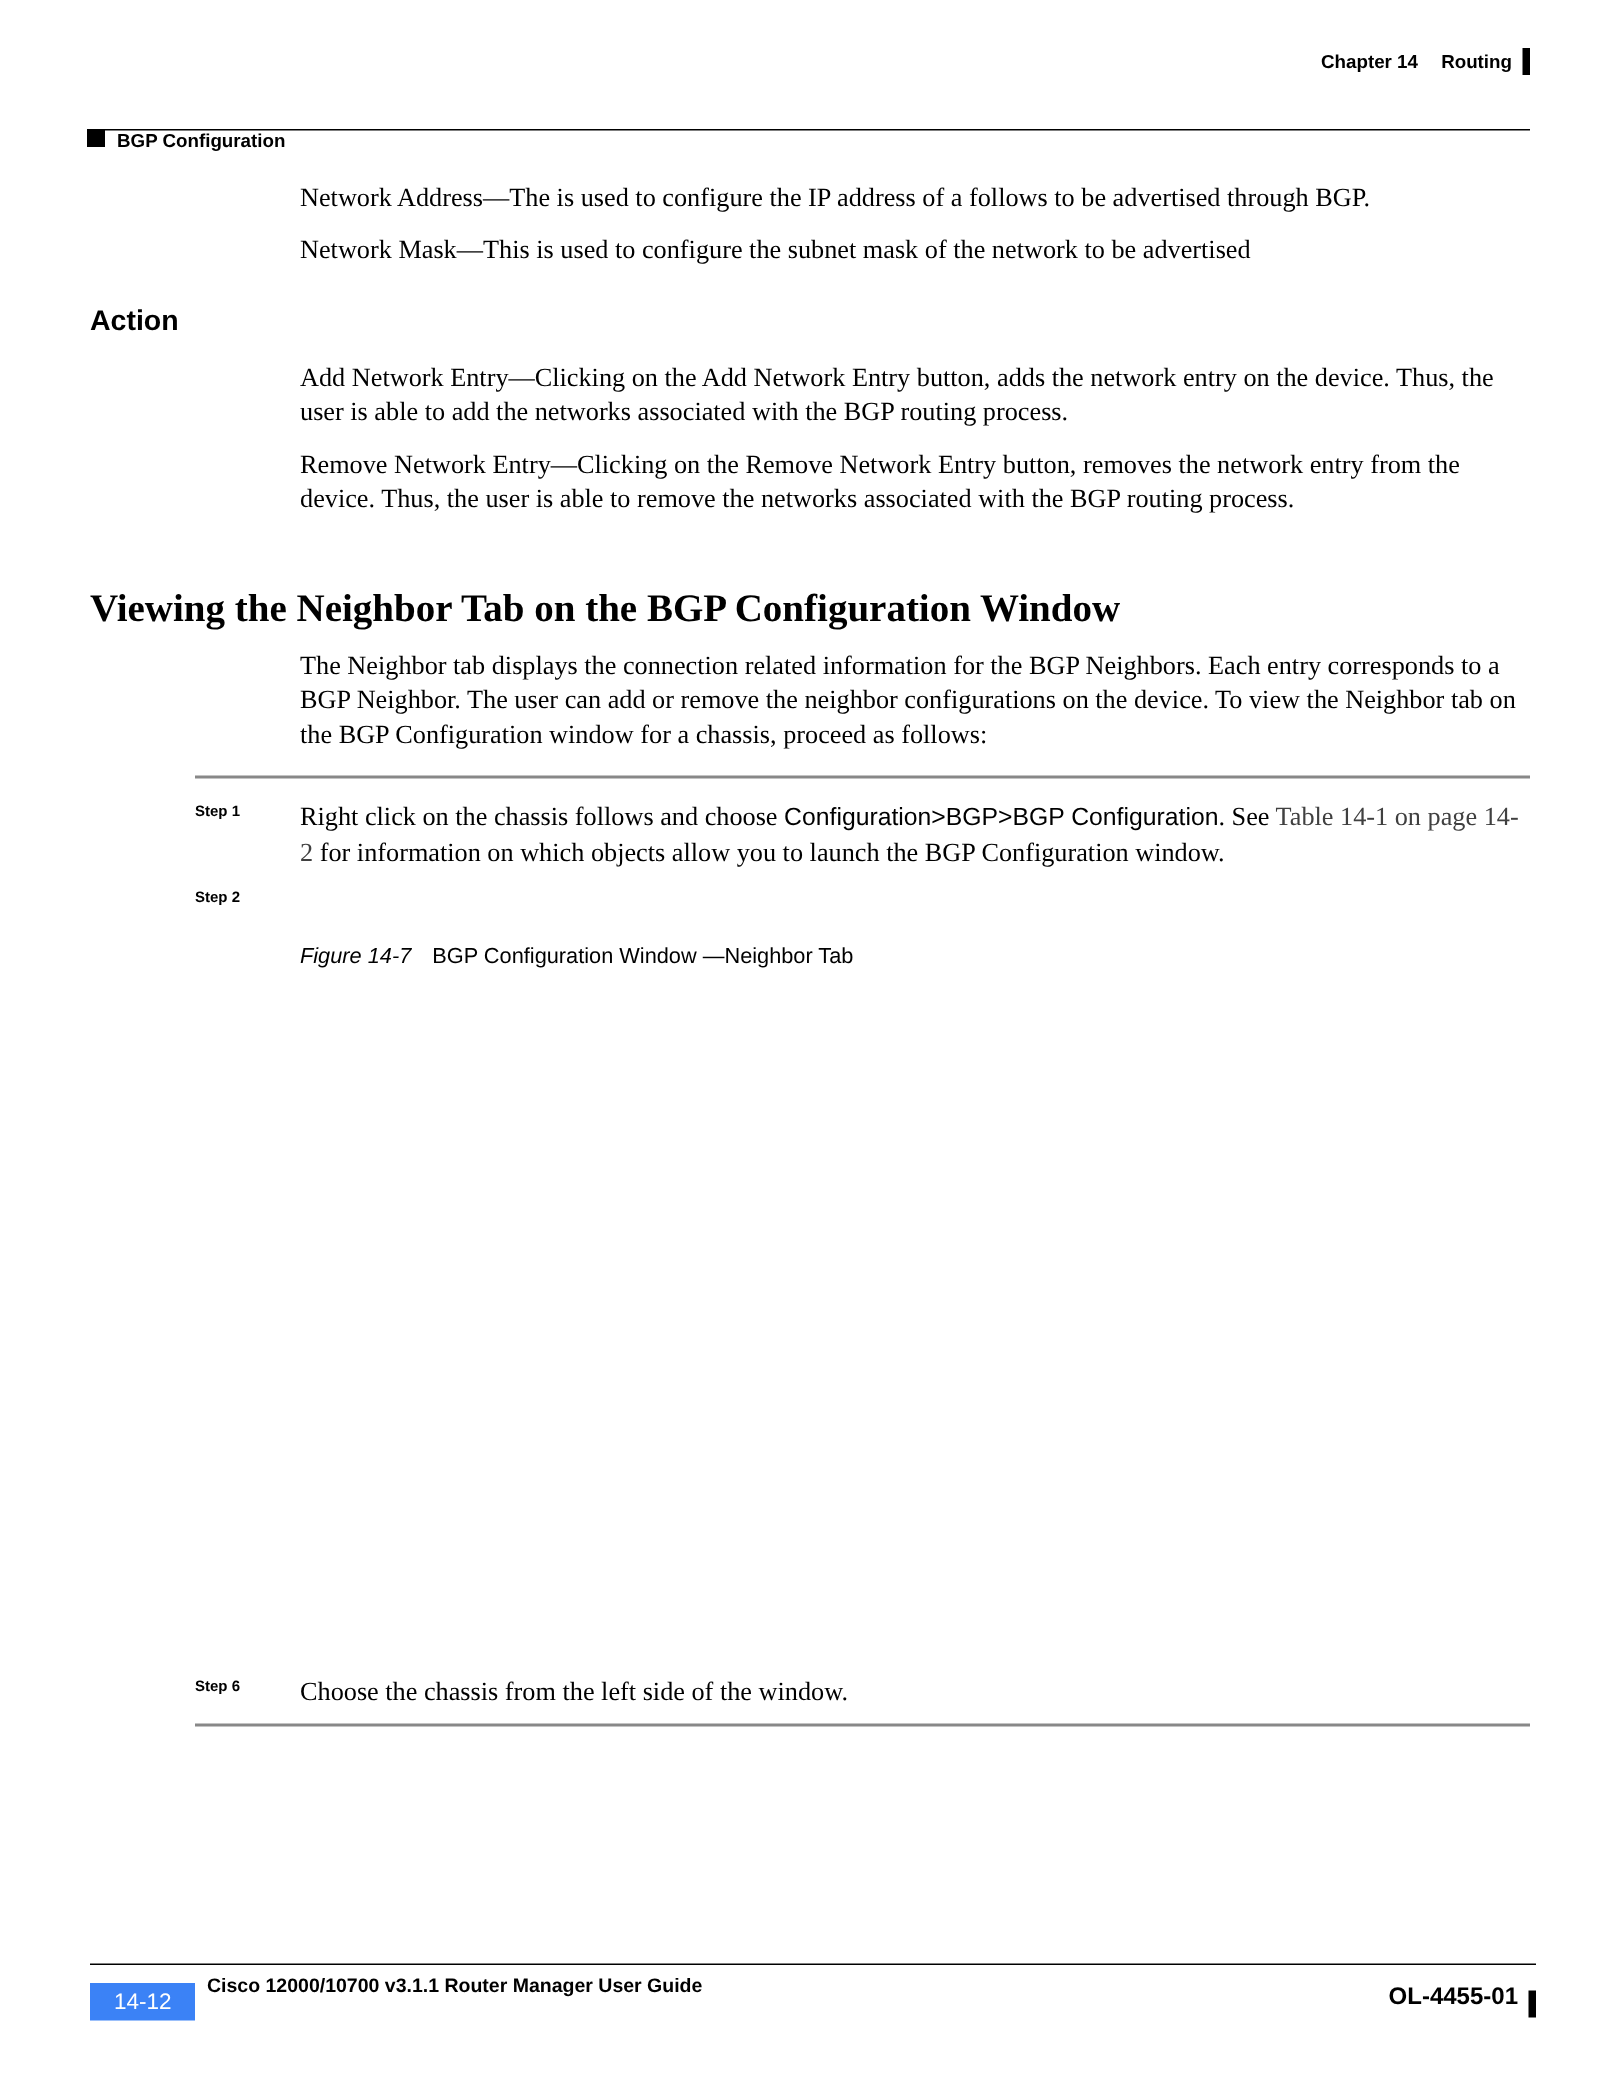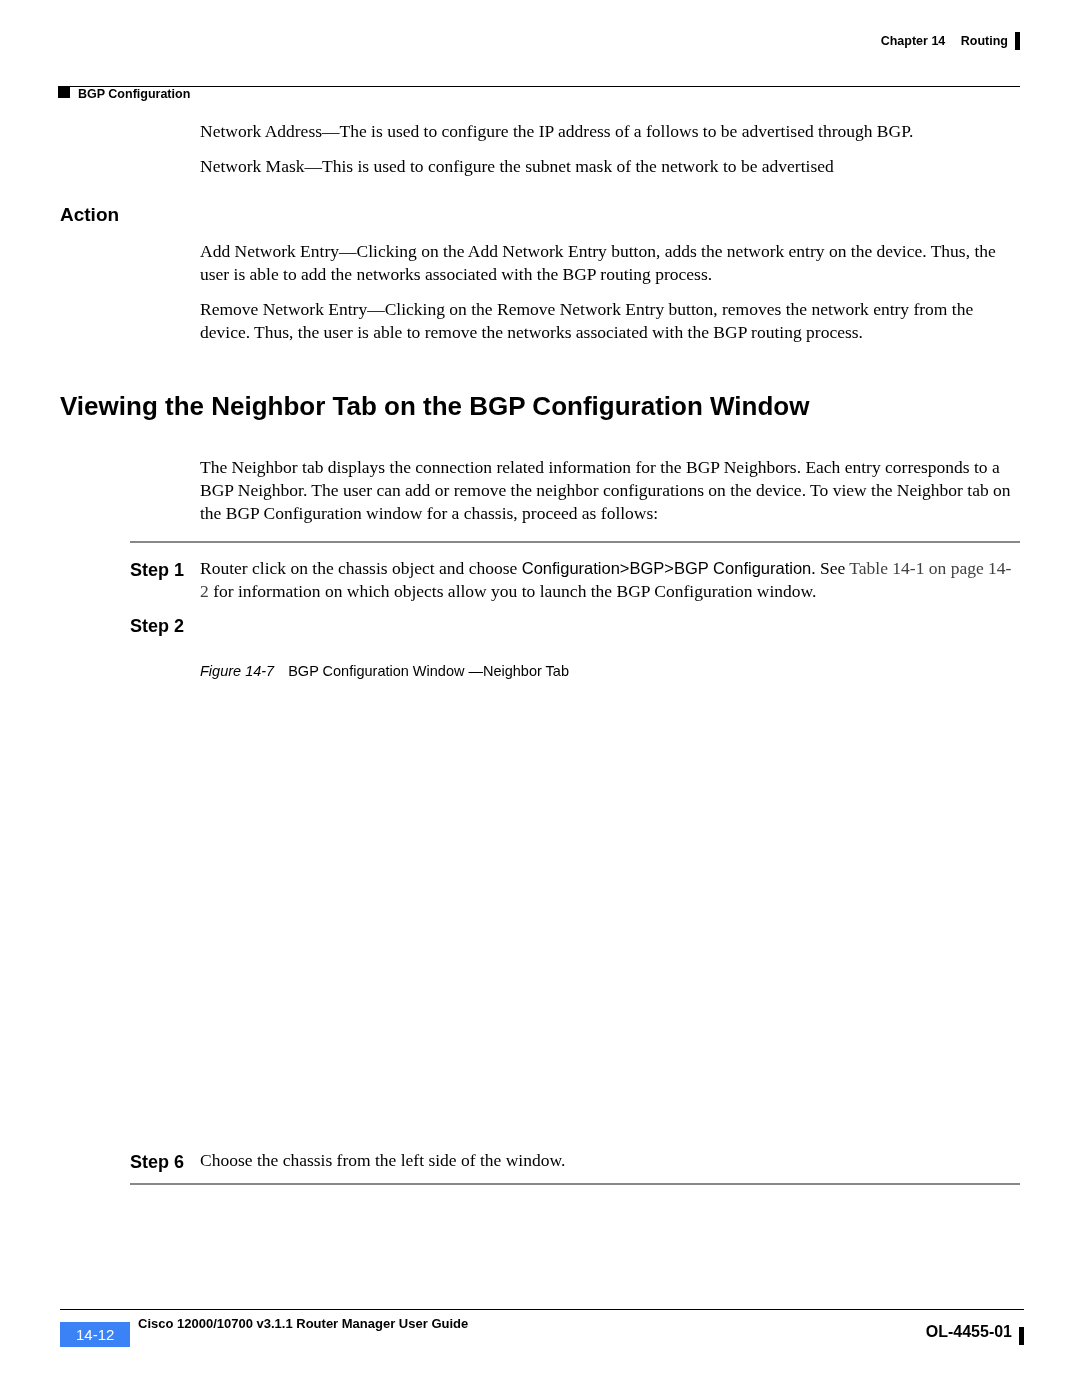--- a/index.html
+++ b/index.html
@@ -12,24 +12,24 @@
   .hdr-chapter-label { margin-right: 12px; }
   .hdr-bar-r { position: absolute; right: 60px; top: -2px; width: 5px; height: 18px; background: #000; }
   .hdr-left-square { position: absolute; left: 58px; top: 52px; width: 12px; height: 12px; background: #000; }
   .hdr-left-text { position: absolute; left: 78px; top: 53px; font-family: Arial, Helvetica, sans-serif; font-size: 12.5px; font-weight: bold; }
   .hdr-line { position: absolute; left: 60px; right: 60px; top: 52px; border-top: 1px solid #000; }
 
   
   .body { position: absolute; top: 120px; left: 60px; right: 60px; }
   .para { margin-left: 140px; font-size: 17.5px; line-height: 1.32; margin-bottom: 12px; }
   .section-sub { font-family: Arial, Helvetica, sans-serif; font-weight: bold; font-size: 19px; margin-top: 26px; margin-bottom: 14px; margin-left: 0; }
-  .heading2 { font-family: Liberation Sans, sans-serif; font-weight: bold; font-size: 26px; margin-top: 46px; margin-bottom: 34px; }
+  .heading2 { font-family: Liberation Serif, serif; font-weight: bold; font-size: 26px; margin-top: 46px; margin-bottom: 11px; }
 
   .step-row { display: flex; margin-bottom: 10px; }
-  .step-label { flex: 0 0 140px; font-family: Arial, Helvetica, sans-serif; font-weight: bold; font-size: 18px; padding-top: 3px; padding-left: 70px; }
+  .step-label { flex: 0 0 140px; font-family: Arial, Helvetica, sans-serif; font-weight: bold; font-size: 10px; padding-top: 3px; padding-left: 70px; }
   .step-text { flex: 1; font-size: 17.5px; line-height: 1.32; }
   .nav-path { font-family: Arial, Helvetica, sans-serif; font-size: 16.5px; }
   .link { color: #404040; }
 
   .step-rule { margin-left: 70px; border-top: 2px solid #888; margin-top: 16px; margin-bottom: 14px; }
 
   .fig-caption { font-family: Arial, Helvetica, sans-serif; font-size: 14.5px; margin-left: 140px; margin-top: 26px; }
   .fig-caption .fid { font-style: italic; margin-right: 10px; }
   .fig-gap { height: 470px; }
 
@@ -70,21 +70,21 @@
     <p class="para">Remove Network Entry—Clicking on the Remove Network Entry button, removes the network entry from the device. Thus, the user is able to remove the networks associated with the BGP routing process.</p>
 
     <h2 class="heading2">Viewing the Neighbor Tab on the BGP Configuration Window</h2>
     <p class="para">The Neighbor tab displays the connection related information for the BGP Neighbors. Each entry corresponds to a BGP Neighbor. The user can add or remove the neighbor configurations on the device. To view the Neighbor tab on the BGP Configuration window for a chassis, proceed as follows:</p>
 
     <div class="step-rule"></div>
 
     <div class="step-row">
       <div class="step-label">Step 1</div>
       <div class="step-text">
-        <span>Router click on the chassis object and choose </span><span class="nav-path">Configuration&gt;BGP&gt;BGP Configuration</span><span>. See </span><span class="link">Table 14-1 on page 14-2</span><span> for information on which objects allow you to launch the BGP Configuration window.</span>
+        <span>Right click on the chassis follows and choose </span><span class="nav-path">Configuration&gt;BGP&gt;BGP Configuration</span><span>. See </span><span class="link">Table 14-1 on page 14-2</span><span> for information on which objects allow you to launch the BGP Configuration window.</span>
       </div>
     </div>
 
     <div class="step-row">
       <div class="step-label">Step 2</div>
     </div>
 
     <div class="fig-caption">
       <span class="fid">Figure 14-7</span>
       <span>BGP Configuration Window    —Neighbor Tab</span>

